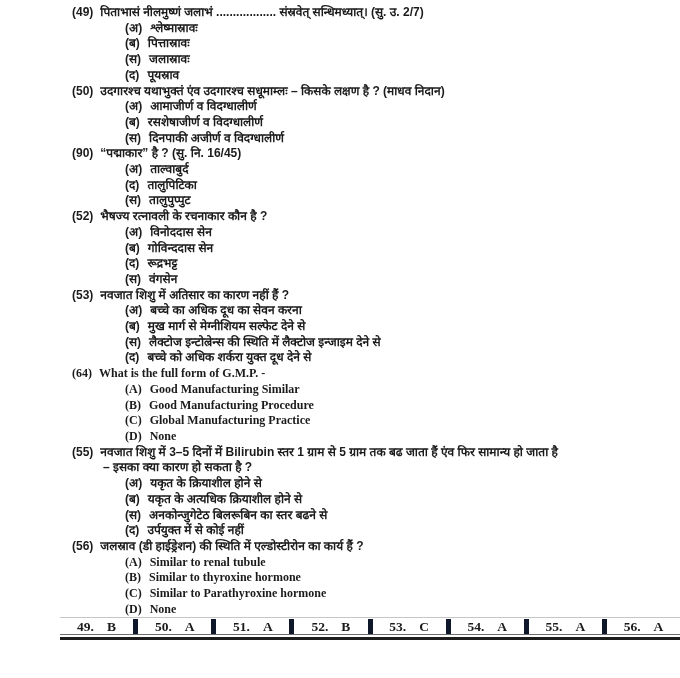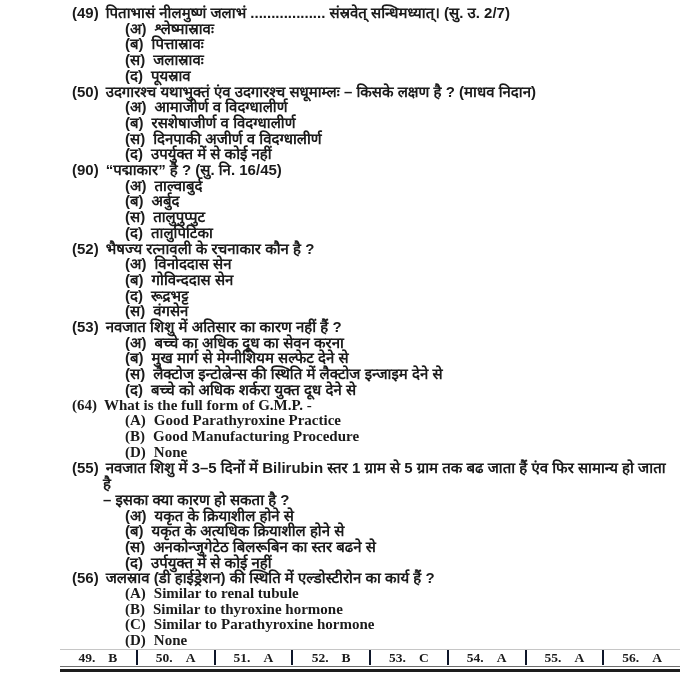--- a/index.html
+++ b/index.html
@@ -10,21 +10,21 @@
   body {
     width: 680px;
     height: 678px;
     overflow: hidden;
     font-family: "Liberation Sans", sans-serif;
     color: #1b1b1b;
     -webkit-font-smoothing: antialiased;
   }
   .doc {
     padding: 5px 12px 0 72px;
-    font-size: 15px;
+    font-size: 12px;
     font-weight: 700;
     line-height: 15.7px;
   }
   .q-line {
     padding-left: 31px;
     text-indent: -31px;
   }
   .q-num {
     padding-right: 7px;
   }
@@ -50,21 +50,21 @@
     font-family: "Liberation Serif", serif;
     font-weight: 700;
     font-size: 13.5px;
     line-height: 15px;
   }
   .answer-entry {
     flex: 1;
     display: flex;
     justify-content: center;
     gap: 13px;
-    border-right: 2px solid #0f172a;
+    border-right: 5px solid #0f172a;
   }
   .answer-entry:last-child {
     border-right: none;
   }
   .bottom-rule {
     margin-left: 60px;
     height: 2px;
     border-top: 1px solid #6d6d6d;
     border-bottom: 3px solid #1d1d1d;
   }
@@ -105,44 +105,38 @@
   </div>
 
   <div class="option">
     <span class="opt-label">(ब)</span><span class="opt-text">रसशेषाजीर्ण व विदग्धालीर्ण</span>
   </div>
 
   <div class="option">
     <span class="opt-label">(स)</span><span class="opt-text">दिनपाकी अजीर्ण व विदग्धालीर्ण</span>
   </div>
 
-  <div class="option">
-    <span class="opt-label">(द)</span><span class="opt-text">उपर्युक्त में से कोई नहीं</span>
-  </div>
 </div>
 
   <div class="question-block">
     <div class="q-line">
       <span class="q-num">(90)</span><span class="q-text">“पद्माकार” है ? (सु. नि. 16/45)</span>
     </div>
 
   <div class="option">
     <span class="opt-label">(अ)</span><span class="opt-text">ताल्वाबुर्द</span>
   </div>
 
-  <div class="option">
-    <span class="opt-label">(ब)</span><span class="opt-text">अर्बुद</span>
+
+  <div class="option">
+    <span class="opt-label">(द)</span><span class="opt-text">तालुपिटिका</span>
   </div>
 
   <div class="option">
     <span class="opt-label">(स)</span><span class="opt-text">तालुपुप्पुट</span>
-  </div>
-
-  <div class="option">
-    <span class="opt-label">(द)</span><span class="opt-text">तालुपिटिका</span>
   </div>
 </div>
 
   <div class="question-block">
     <div class="q-line">
       <span class="q-num">(52)</span><span class="q-text">भैषज्य रत्नावली के रचनाकार कौन है ?</span>
     </div>
 
   <div class="option">
     <span class="opt-label">(अ)</span><span class="opt-text">विनोददास सेन</span>
@@ -182,27 +176,30 @@
     <span class="opt-label">(द)</span><span class="opt-text">बच्चे को अधिक शर्करा युक्त दूध देने से</span>
   </div>
 </div>
 
   <div class="question-block">
     <div class="q-line en">
       <span class="q-num">(64)</span><span class="q-text">What is the full form of G.M.P. -</span>
     </div>
 
   <div class="option en">
-    <span class="opt-label">(A)</span><span class="opt-text">Good Parathyroxine Practice</span>
+    <span class="opt-label">(A)</span><span class="opt-text">Good Manufacturing Similar</span>
   </div>
 
   <div class="option en">
     <span class="opt-label">(B)</span><span class="opt-text">Good Manufacturing Procedure</span>
   </div>
 
+  <div class="option en">
+    <span class="opt-label">(C)</span><span class="opt-text">Global Manufacturing Practice</span>
+  </div>
 
   <div class="option en">
     <span class="opt-label">(D)</span><span class="opt-text">None</span>
   </div>
 </div>
 
   <div class="question-block">
     <div class="q-line">
       <span class="q-num">(55)</span><span class="q-text">नवजात शिशु में 3–5 दिनों में Bilirubin स्तर 1 ग्राम से 5 ग्राम तक बढ जाता हैं एंव फिर सामान्य हो जाता है</span>
     </div>

